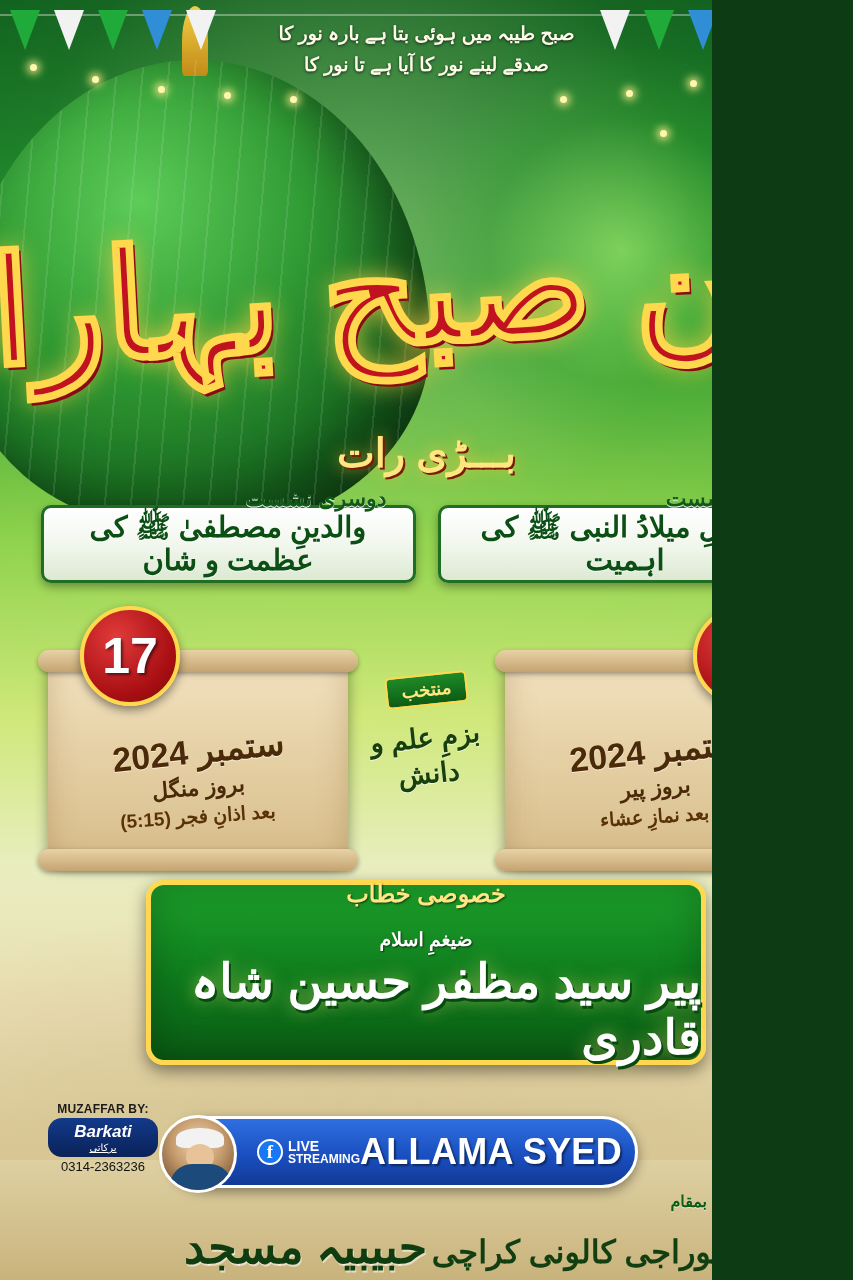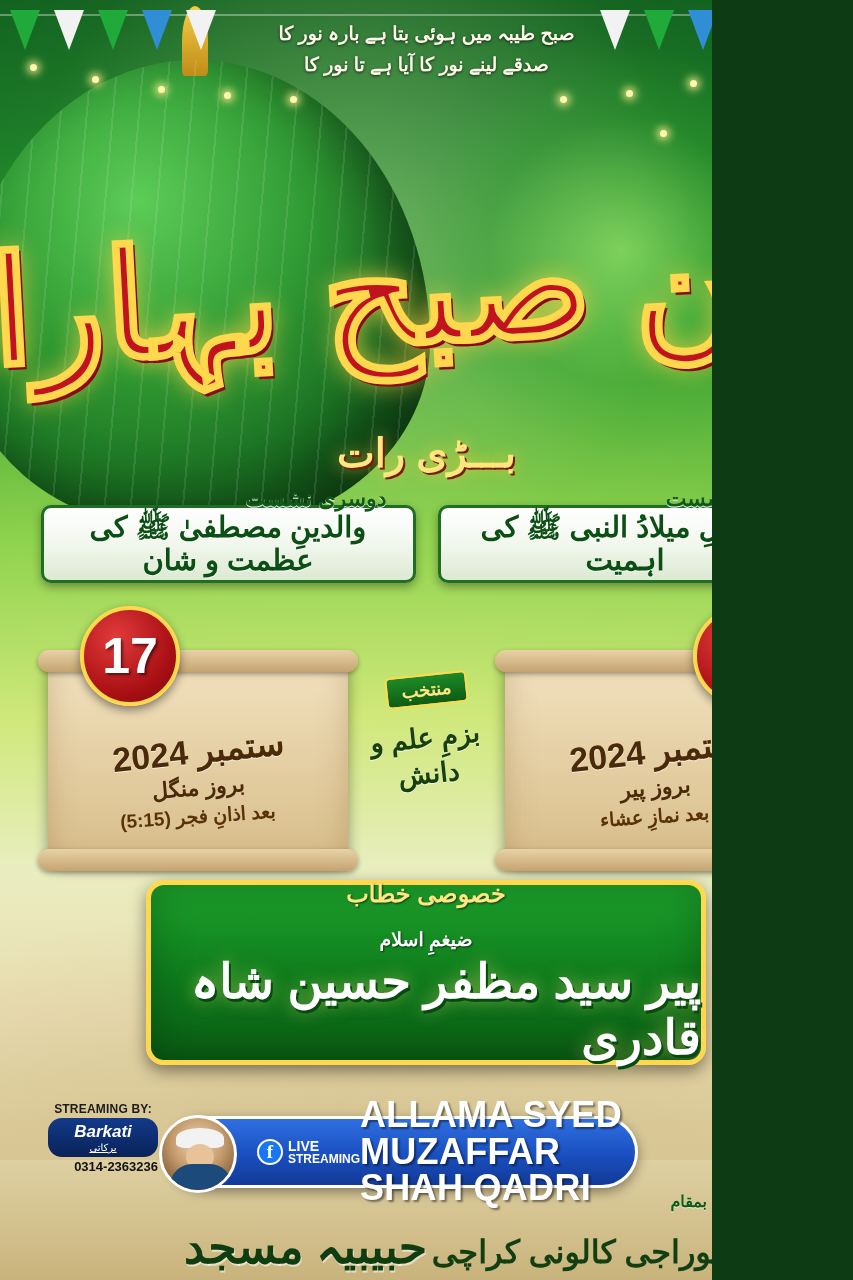--- a/index.html
+++ b/index.html
@@ -229,21 +229,21 @@
   }
   .designer-logo{
     margin-top:2px;
     background:linear-gradient(180deg,#123a8a,#0a2258);
     border-radius:14px; padding:4px 2px;
     color:#fff;
   }
   .designer-logo .d-name{ font-size:17px; font-style:italic; font-weight:bold; }
   .designer-logo .d-sub{ font-size:10px;text-decoration:underline; }
   .designer-phone{
-    margin-top:2px; font-size:13px; font-weight:bold; color:#111;text-align:right;
+    margin-top:2px; font-size:13px; font-weight:normal; color:#111;
   }
   
   .livebar{
     position:absolute; left:168px; bottom:92px;
     width:470px; height:72px;
     background:linear-gradient(180deg,#2f6fe0 0%, #1a4fc0 55%, #123a96 100%);
     border:3px solid #ffffff;
     border-radius:36px;
     box-shadow:0 4px 12px rgba(0,0,0,.4);
     display:flex; align-items:center;
@@ -397,21 +397,21 @@
     </div>
   </div>
 
   <div class="speaker-panel">
     <div class="sp-top">خصوصی خطاب</div>
     <div class="sp-title">ضیغمِ اسلام</div>
     <div class="sp-name">پیر سید مظفر حسین شاہ قادری</div>
   </div>
 
   <div class="designer">
-    <div class="designed-by">STREAMING BY:</div>
+    <div class="designed-by">MUZAFFAR BY:</div>
     <div class="designer-logo">
       <div class="d-name">Barkati</div>
       <div class="d-sub">برکاتی</div>
     </div>
     <div class="designer-phone">0314-2363236</div>
   </div>
 
   <div class="livebar">
     <div class="live-photo">
       <div class="turban"></div>
@@ -420,21 +420,20 @@
     </div>
     <div class="live-badge">
       <div class="fb-icon">f</div>
       <div class="live-text">
         <div class="lv">LIVE</div>
         <div>STREAMING</div>
       </div>
     </div>
     <div class="live-name">
       <div>ALLAMA SYED</div>
-      <div>MUZAFFAR SHAH QADRI</div>
     </div>
   </div>
 
   <div class="venue">
     <div class="venue-crest">بمقام</div>
     <div>
       <span class="venue-sub">دھوراجی کالونی کراچی</span>
       <span class="venue-main">حبیبیہ مسجد</span>
     </div>
   </div>

